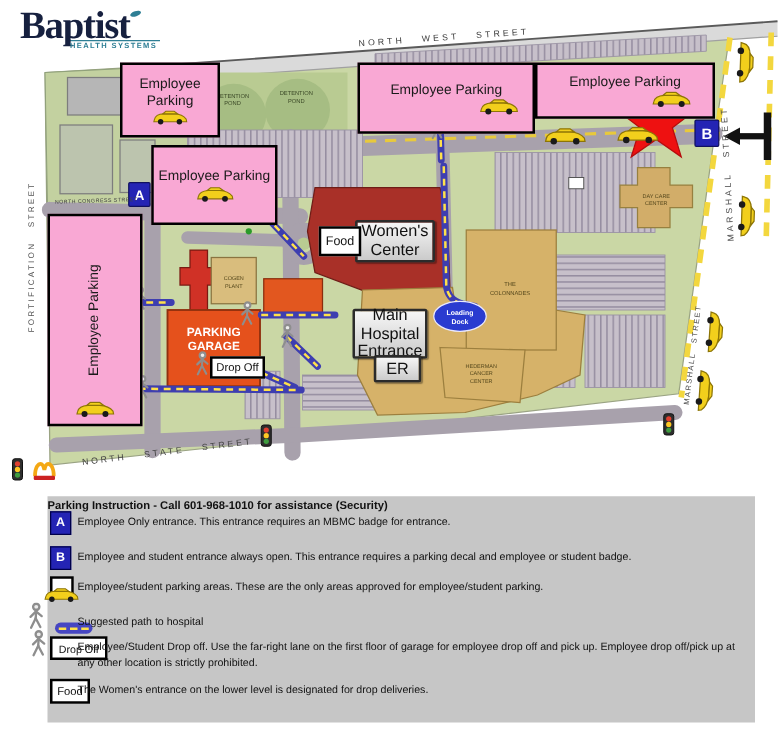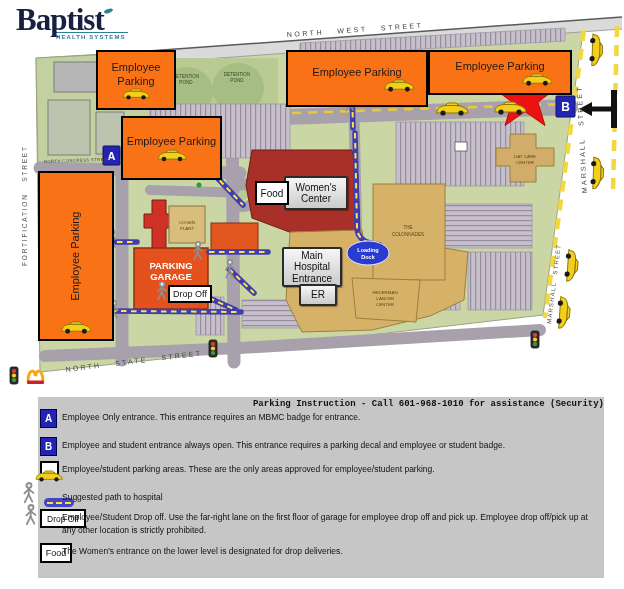--- a/index.html
+++ b/index.html
@@ -7,38 +7,38 @@
          font-family:"Liberation Sans",sans-serif;}
   
   .logo{position:absolute;left:16px;top:4px;width:130px;height:44px;z-index:6;}
   .logo-name{font-family:"Liberation Serif",serif;font-weight:bold;font-size:31px;
              color:#16203f;letter-spacing:-1px;line-height:1;}
   .logo-accent{position:absolute;left:88px;top:5px;width:9px;height:4px;background:#2e7f95;
                border-radius:60% 60% 60% 60%;transform:rotate(-18deg);}
   .logo-tag{margin-left:40px;margin-top:-3px;font-size:6px;font-weight:bold;color:#2e7f95;
             letter-spacing:1.1px;border-top:1px solid #2e7f95;padding-top:1px;width:72px;}
   
-  .epbox{position:absolute;background:#f97316;border:2px solid #000;z-index:4;
+  .epbox{position:absolute;background:#f9a8d4;border:2px solid #000;z-index:4;
          display:flex;flex-direction:column;align-items:center;justify-content:center;
          text-align:center;font-size:11px;color:#1a1a1a;line-height:1.3;}
   .epbox .car{flex:0 0 auto;}
   .ep3 .car{align-self:flex-end;margin-right:10px;margin-top:-1px;}
   .ep4 .car{align-self:flex-end;margin-right:16px;margin-top:-1px;}
   .ep5 .vert{transform:rotate(-90deg);white-space:nowrap;}
   .ep5 .car{position:absolute;bottom:5px;left:50%;transform:translateX(-50%);}
   .gbox{position:absolute;background:linear-gradient(180deg,#f6f6f6,#cbcbcb);
         border:2px solid #2b2b2b;border-radius:2px;z-index:4;box-shadow:1px 1px 1px rgba(0,0,0,.35);
         display:flex;align-items:center;justify-content:center;text-align:center;
-        font-size:10px;color:#111;line-height:1.15;}
+        font-size:13px;color:#111;line-height:1.15;}
   .wbox{position:absolute;background:#fff;border:2px solid #000;z-index:4;
         display:flex;align-items:center;justify-content:center;font-size:9.5px;color:#111;}
   
   .legend{position:absolute;left:38px;top:397px;width:566px;height:181px;background:#c6c6c6;z-index:5;}
-  .legend-title{position:absolute;top:2px;left:0;width:100%;text-align:right;
-                font-size:9px;font-weight:bold;color:#111;font-family:Liberation Mono, monospace;}
+  .legend-title{position:absolute;top:2px;left:0;width:100%;text-align:left;
+                font-size:9px;font-weight:bold;color:#111;}
   .lrow{position:absolute;left:0;width:100%;}
   .licon{position:absolute;left:2px;top:0;}
   .ltext{position:absolute;left:24px;top:2px;right:8px;font-size:8.5px;line-height:1.5;color:#111;}
   .bsq{width:15px;height:17px;background:#2424b4;border:1px solid #00004a;color:#fff;
        font-weight:bold;font-size:10px;display:flex;align-items:center;justify-content:center;}
   .parkicon{position:relative;width:22px;height:20px;}
   .parkicon .pbox{position:absolute;left:0;top:0;width:15px;height:12px;background:#fff;border:2px solid #000;}
   .parkicon svg{position:absolute;left:-6px;top:9px;}
   .pathicon{position:relative;width:40px;height:22px;}
   .pathicon .pedsvg{position:absolute;left:-20px;top:-7px;}

